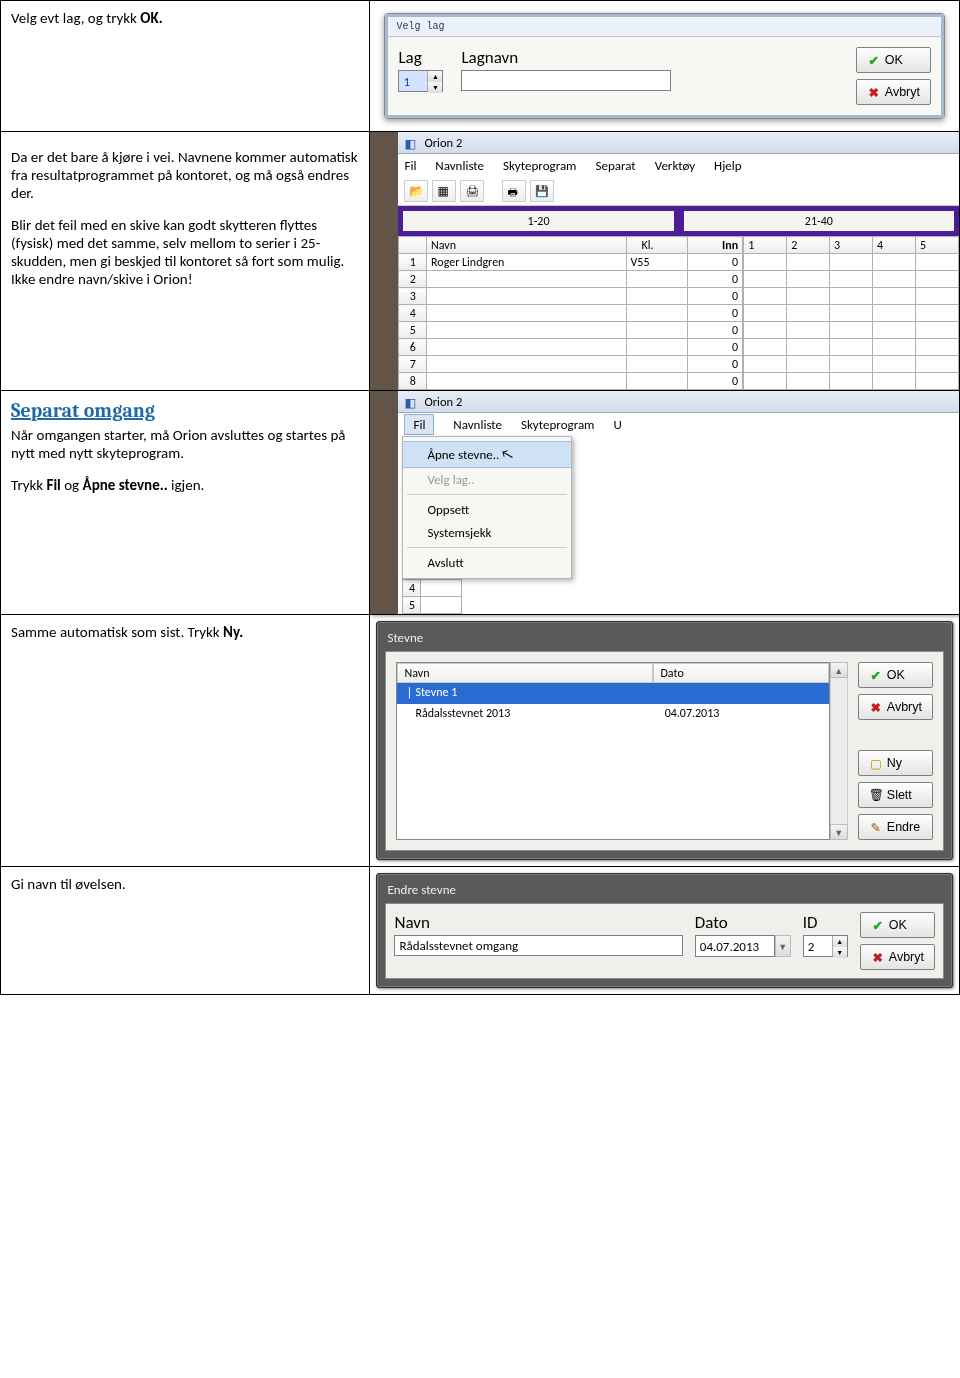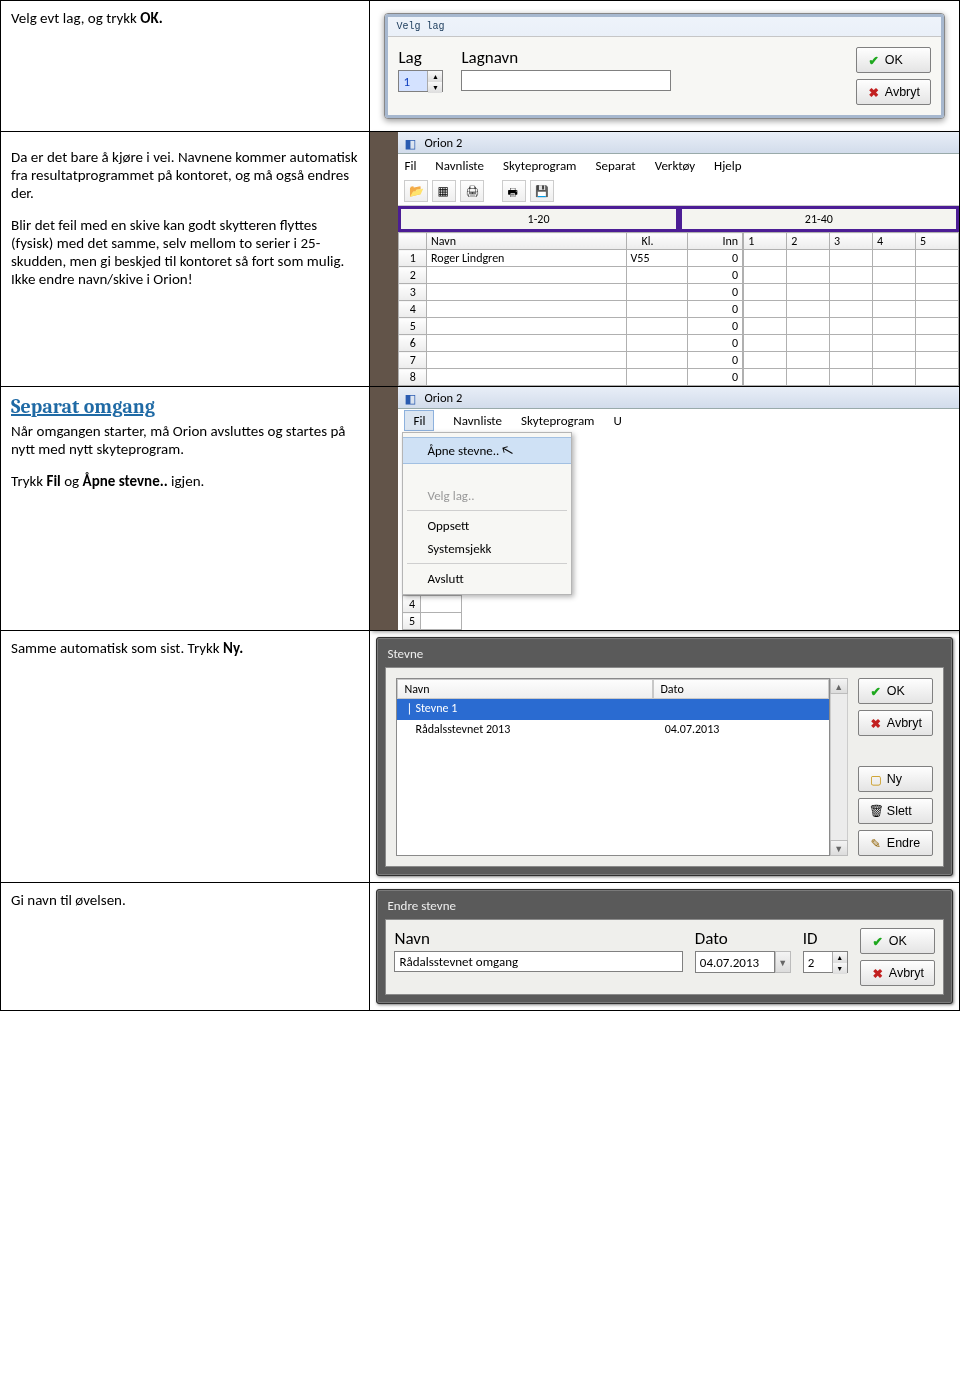--- a/index.html
+++ b/index.html
@@ -102,31 +102,31 @@
     margin: 0;
     box-shadow: 2px 2px 4px rgba(0,0,0,.4);
     font-size: 12.5px;
   }
   .orion-frame .title-bar { background: linear-gradient(#e8eef7,#d2dceb); padding:3px 6px; display:flex; align-items:center; gap:6px; border-bottom:1px solid #9aa;}
   .menu-bar { padding: 4px 6px; font-size:13px; }
   .menu-bar span { margin-right: 16px; cursor:default; }
   .toolbar { padding: 3px 6px; display:flex; gap:4px; border-bottom:1px solid #ccc;}
   .tb-btn { width:24px; height:22px; border:1px solid #ccc; background:linear-gradient(#fefefe,#eee); display:inline-flex;align-items:center;justify-content:center; font-size:12px;}
   .tab-row { display:flex; background:#f4f4f0; font-size:12px;}
-  .tab-row div { flex:1; text-align:center; padding:3px 0; border:3px solid #4c1d95;}
+  .tab-row div { flex:1; text-align:center; padding:3px 0; border:5px solid #4c1d95;}
   .data-table { border-collapse:collapse; width:100%; font-size:12px;}
   .data-table th, .data-table td { border:1px solid #b0b0b0; padding:1px 4px; text-align:left; height:17px;}
   .data-table th { background:linear-gradient(#fefefe,#ececec); font-weight:normal;}
   .data-table .rownum { width:18px; text-align:center; background:linear-gradient(#fefefe,#ececec);}
   
   .menu-open { background:#dbe5f1; border:1px solid #8db1dd; padding:0; }
   .dropdown { background:#f7f7f4; border:1px solid #b5b5b5; box-shadow:2px 2px 5px rgba(0,0,0,.3); padding:4px 0; font-size:13px;}
   .dropdown div { padding:4px 18px 4px 24px; }
   .dropdown .hi { background:#cfe1f5; border-top:1px solid #a2c0e2; border-bottom:1px solid #a2c0e2;}
-  .dropdown .disabled { color:#9a9a9a;margin-top:20px;}
+  .dropdown .disabled { color:#9a9a9a;}
   .dropdown hr { border:none; border-top:1px solid #cfcfcf; margin:3px 4px;}
   .cursor { display:inline-block; transform: rotate(-15deg); font-size:14px; margin-left:2px;}
   
   .dark-frame { background:#5a5a5a; padding:8px; border:1px solid #2f2f2f; border-radius:3px; box-shadow: inset 0 0 0 1px #7a7a7a, 1px 1px 3px rgba(0,0,0,.5); margin:2px;}
   .dark-frame .title { color:#eee; font-size:13px; padding:0 2px 6px 2px;}
   .listpanel { background:#fff; border:1px solid #8a8a8a; }
   .listpanel .lh { display:flex; font-size:12px; }
   .listpanel .lh div { border:1px solid #c8c8c8; padding:2px 6px; background:linear-gradient(#fdfdfd,#efefef);}
   .listpanel .lr { display:flex; font-size:12px; }
   .listpanel .lr div { padding:2px 6px; }
@@ -220,21 +220,21 @@
       <div>1-20</div>
       <div>21-40</div>
     </div>
     <div style="display:flex;">
       <table class="data-table" style="flex:1.6;">
         <tbody>
                   <tr>
           <th class="rownum"></th>
           <th style="width:130px;">Navn</th>
           <th style="width:40px;padding-left:15px;">Kl.</th>
-          <th style="width:36px;text-align:right;">Inn</th>
+          <th style="width:36px;text-align:right;font-weight:bold;">Inn</th>
         </tr>
         </tbody>
                 <tbody id="tbl-left">
                   <tr>
                     <td class="rownum">1</td>
                     <td>Roger Lindgren</td>
                     <td>V55</td>
                     <td style="text-align:right">0</td>
                   </tr>
                   <tr>

